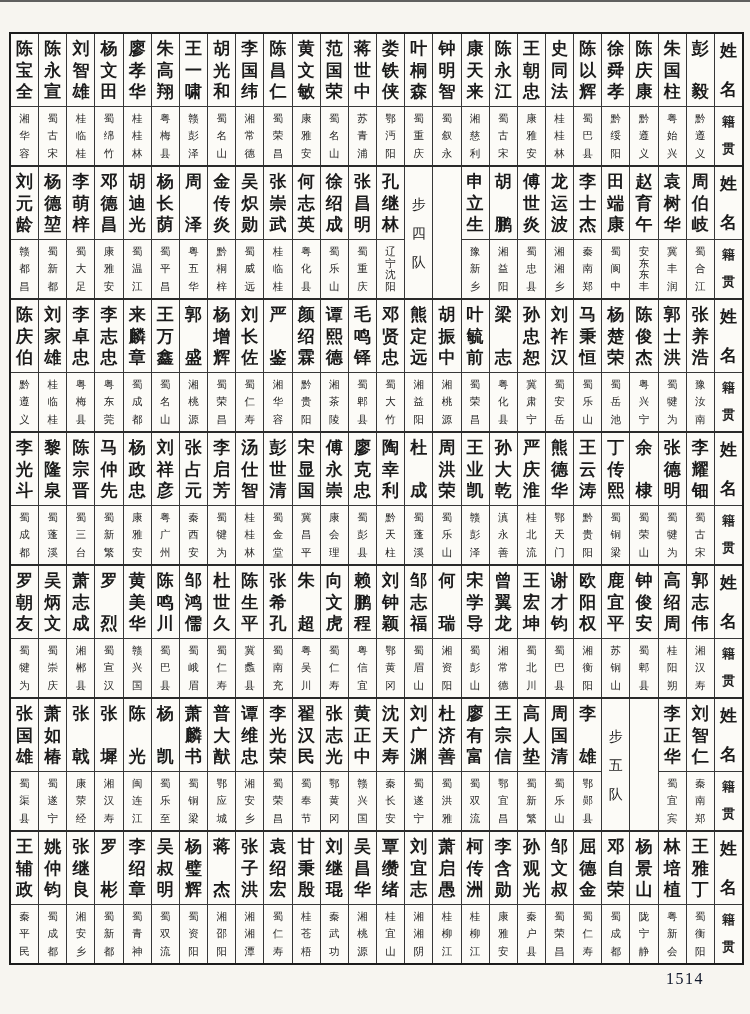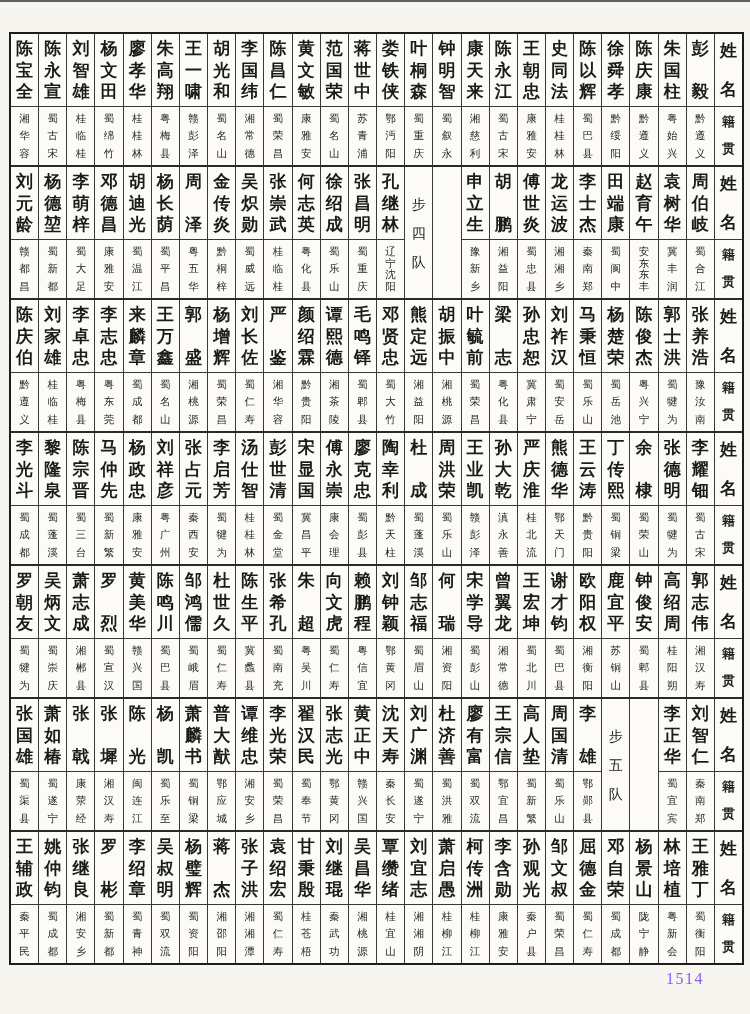--- a/index.html
+++ b/index.html
@@ -24,21 +24,21 @@
   .vtext{justify-content:space-between;}
   .vtext span{display:block;line-height:1;}
   .name{height:73px;border-bottom:1px solid #383838;padding:6px 0;font-size:17px;font-weight:700;letter-spacing:0;}
   .place{flex:1 1 auto;height:58px;padding:6px 0 7px;font-size:10.5px;color:#242424;}
   .unitcell{flex:1 1 auto;justify-content:center;gap:15px;padding:8px 0;font-size:14px;font-weight:400;color:#222;}
   .emptycell{flex:1 1 auto;}
   .headname{font-size:17px;font-weight:700;padding:8px 0;}
   .headplace{font-size:13px;font-weight:700;padding:8px 0 10px;}
   .page-number{
     position:absolute;left:666px;top:970px;
-    font-family:"Liberation Serif",serif;font-size:16px;letter-spacing:1.5px;color:#8b5cf6;
+    font-family:"Liberation Serif",serif;font-size:16px;letter-spacing:1.5px;color:#0f172a;
   }
 </style>
 </head>
 <body>
 
 <div class="scan-edge"></div>
 
 <div class="roster">
     <div class="band">
       <div class="col">

